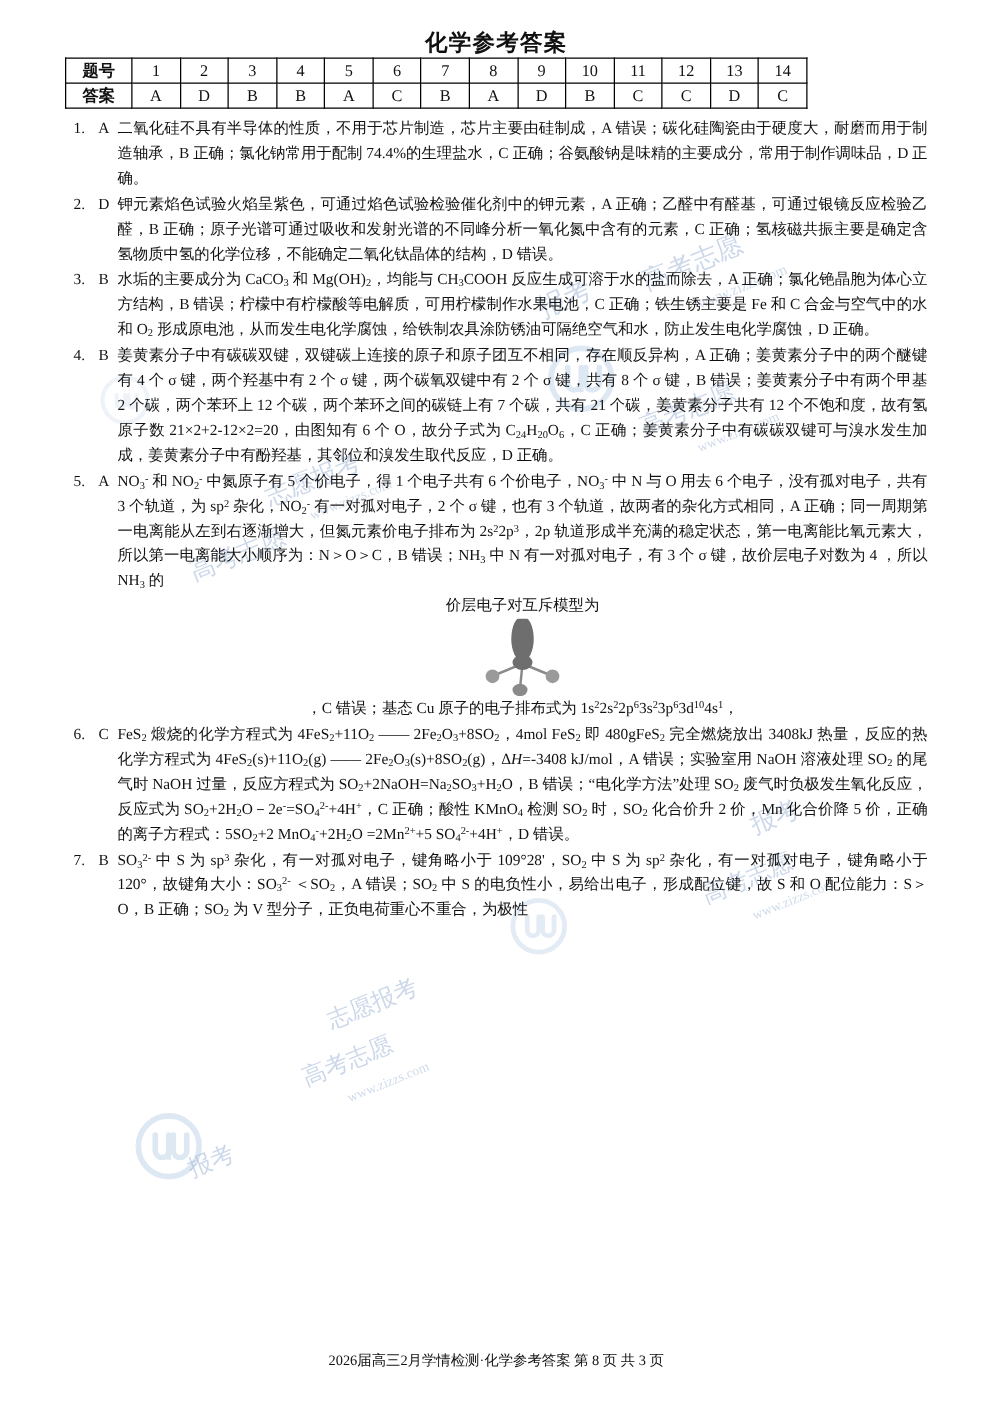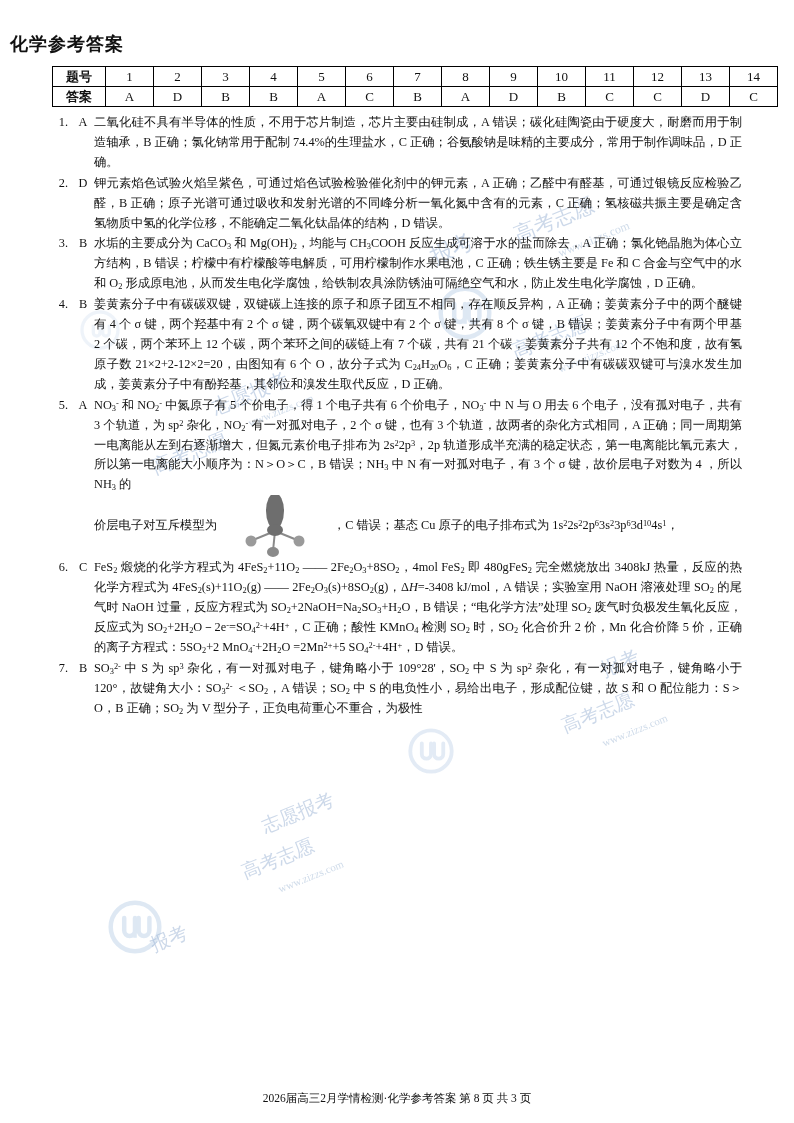--- a/index.html
+++ b/index.html
@@ -49,38 +49,39 @@
   .title-main{
     text-align:center;
     font-size:25px;
     font-weight:bold;
     letter-spacing:1px;
     margin:0;
     padding-top:86px;
     font-family:"Liberation Serif","DejaVu Serif",serif;
   }
   .title-sub{
+    text-align:center;
     font-size:18px;
     font-weight:bold;
     letter-spacing:1px;
-    margin:10px;
+    margin:0;
     padding-top:22px;
   }
   .section-head{
     margin:40px 0 5px 0;
     padding-left:52px;
     padding-right:52px;
     font-size:12.5px;
     font-weight:bold;
     line-height:1.4;
   }
   table.ansTable{
     border-collapse:collapse;
     margin:0 0 0 52px;
-    width:726px;
+    width:594px;
     table-layout:fixed;
     font-size:13px;
   }
   table.ansTable td{
     border:1px solid #000;
     text-align:center;
     height:19px;
     line-height:19px;
     font-family:"Liberation Serif",serif;
     padding:0;
@@ -119,20 +120,21 @@
     text-align:justify;
     text-justify:inter-ideograph;
   }
   .item-body p{margin:0;}
   sub{font-size:.68em;vertical-align:-.25em;}
   sup{font-size:.68em;vertical-align:.42em;}
   .vsepr-line{
     display:flex;
     align-items:center;
     min-height:62px;
+    flex-direction:column;
   }
   .vsepr-svg{margin:0 10px;}
   .footer{
     position:absolute;
     left:0;right:0;
     bottom:27px;
     text-align:center;
     font-size:11.5px;
     z-index:2;
   }

